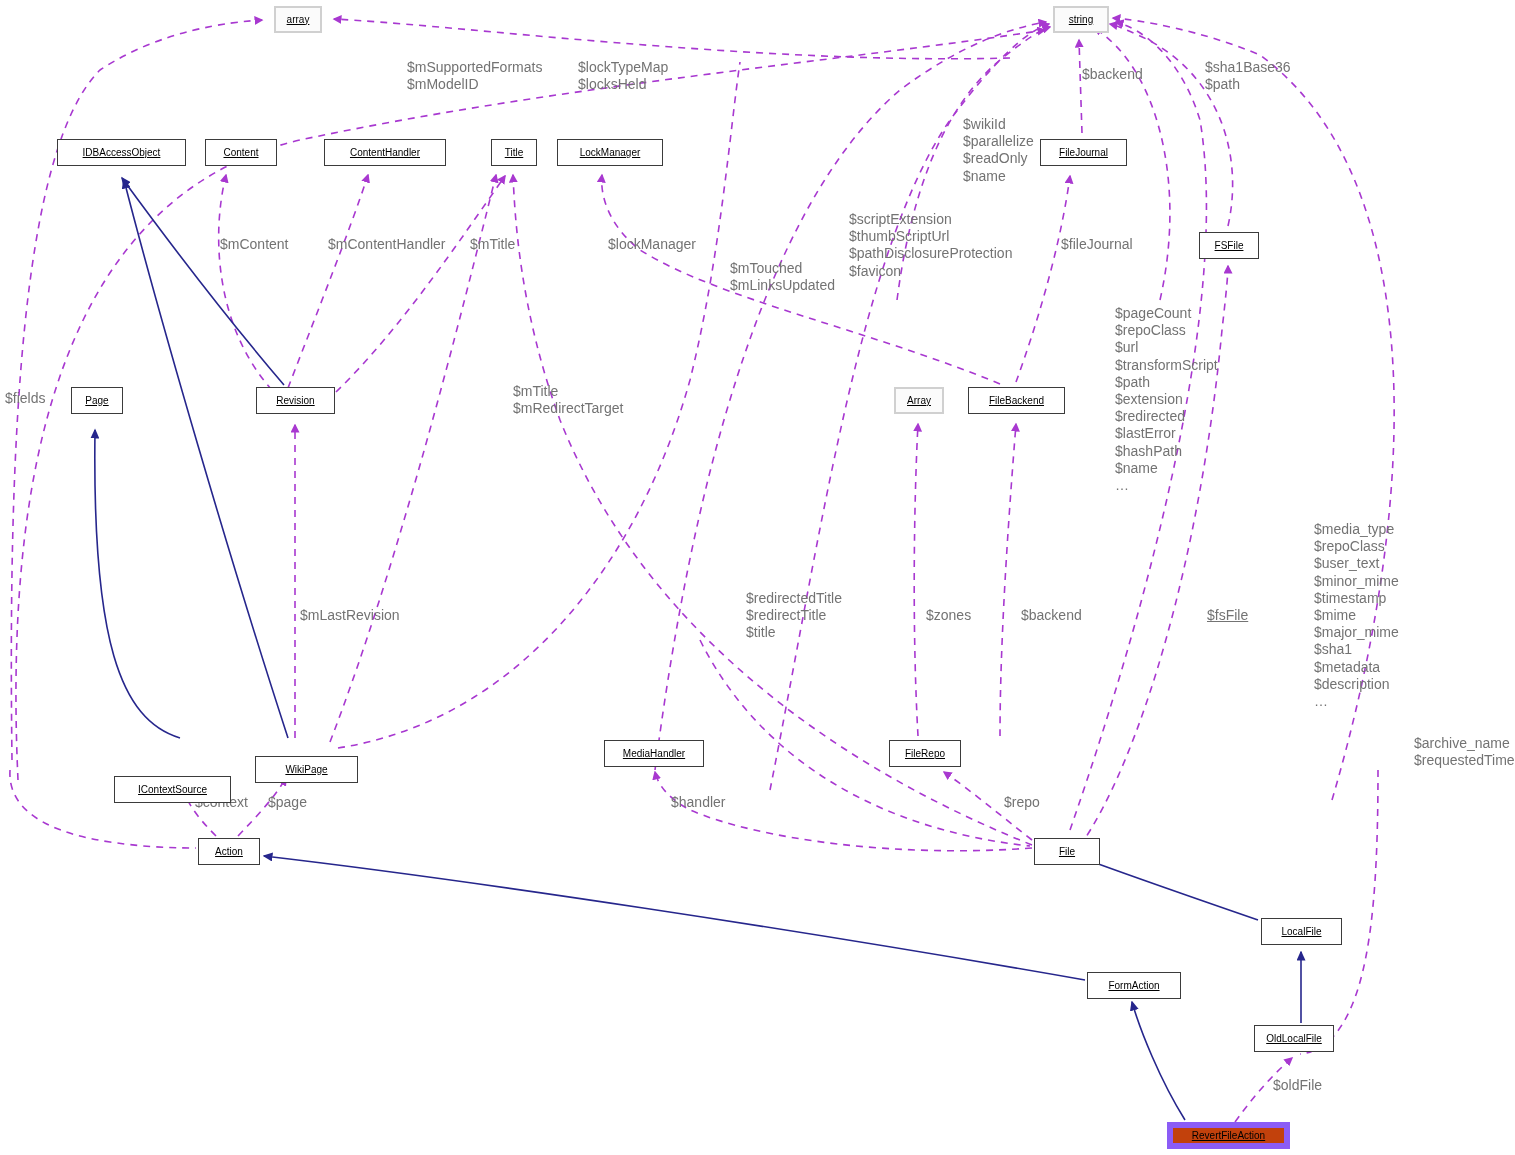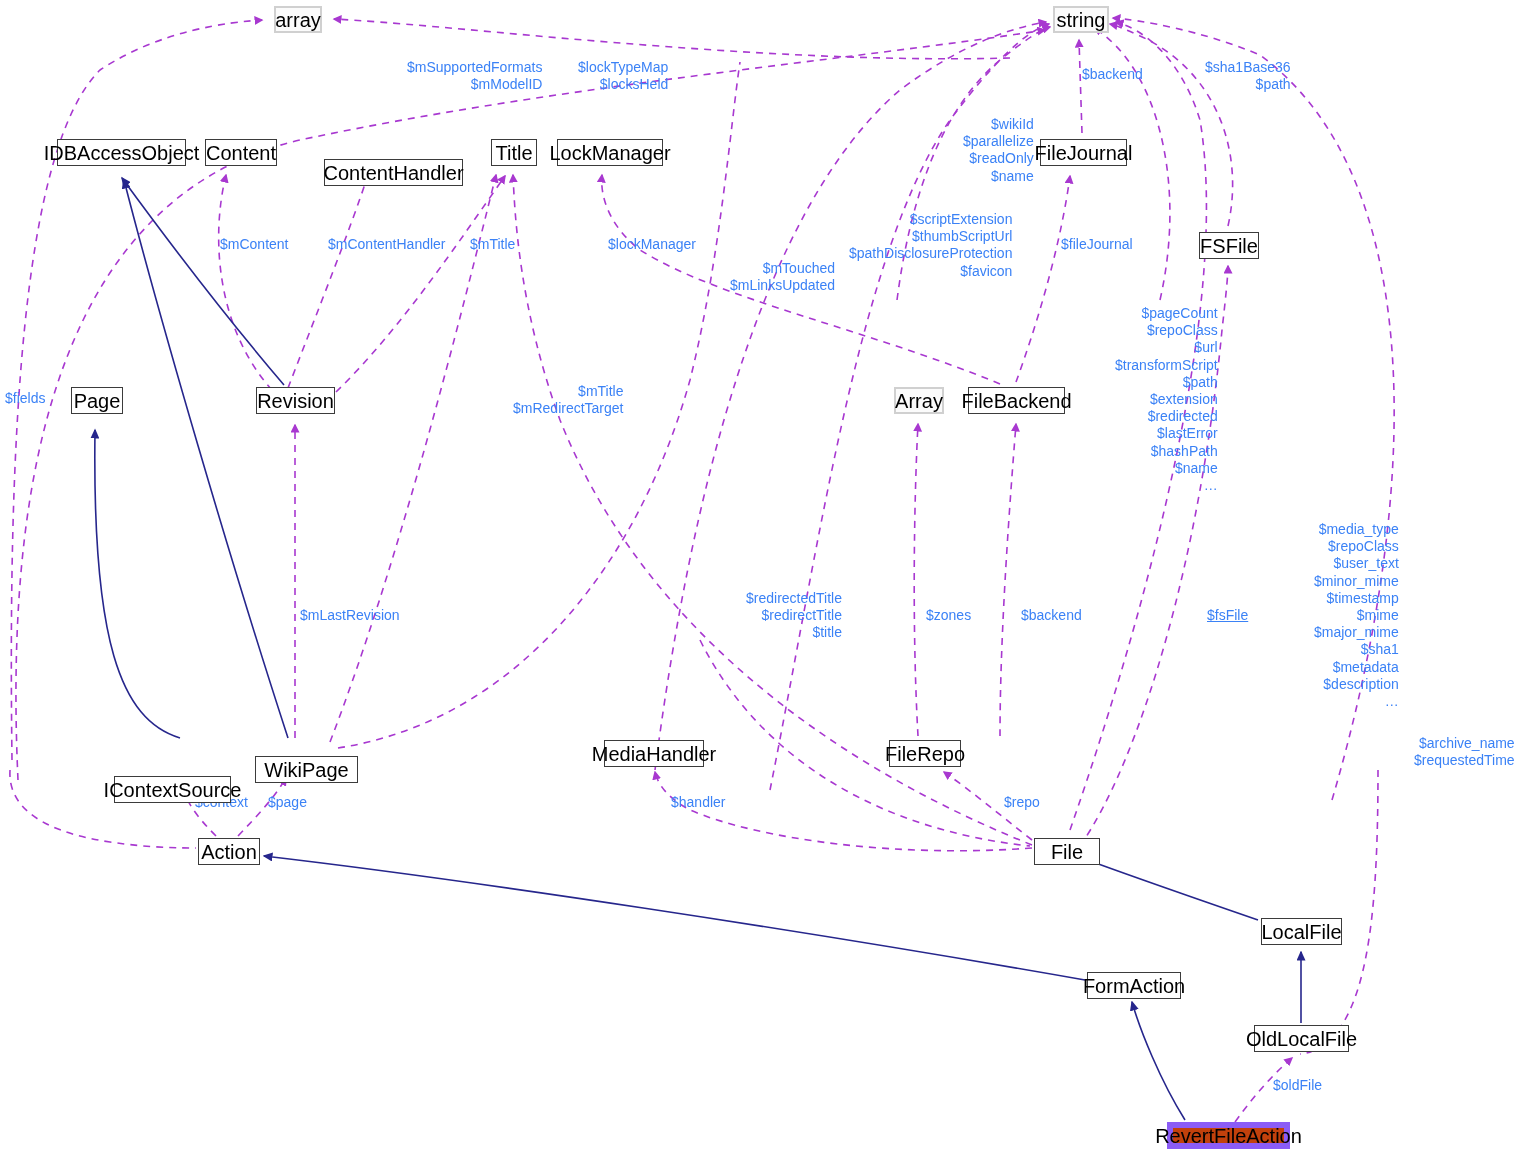--- a/index.html
+++ b/index.html
@@ -11,39 +11,40 @@
     font-family:"Liberation Sans","DejaVu Sans",sans-serif;
     overflow:hidden;
   }
   svg#edges{position:absolute;left:0;top:0;width:1515px;height:1155px;}
   .node{
     position:absolute;
     box-sizing:border-box;
     background:#ffffff;
     border:1px solid #3b3b3b;
     color:#000000;
-    font-size:20px;
+    font-size:10px;
     line-height:1;
     display:flex;
     align-items:center;
     justify-content:center;
     white-space:nowrap;
     padding:0 7px;
     height:27px;
     z-index:5;
+    text-decoration:underline;
   }
   .node.builtin{border:2px solid #d0d0d0;background:#fbfbfb;}
   .node.highlight{background:#c2410c;border:6px solid #8b5cf6;}
   .edge-label{
     position:absolute;
     font-size:14px;
     line-height:17px;
-    color:#3b82f6;
+    color:#737373;
     white-space:nowrap;
-    text-align:right;
+    text-align:left;
     z-index:4;
     background:transparent;
   }
   .edge-label.multi{line-height:17.2px;}
 </style>
 </head>
 <body>
 
 <div id="canvas">
 
@@ -136,21 +137,21 @@
     </div>
   <div class="node builtin" style="left:1053px;top:6px;width:56px;">
       <span>string</span>
     </div>
   <div class="node" style="left:57px;top:139px;width:129px;align-items:center;">
       <span>IDBAccessObject</span>
     </div>
   <div class="node" style="left:205px;top:139px;width:72px;">
       <span>Content</span>
     </div>
-  <div class="node" style="left:324px;top:139px;width:139px;margin-top:20px;">
+  <div class="node" style="left:324px;top:139px;width:122px;">
       <span>ContentHandler</span>
     </div>
   <div class="node" style="left:491px;top:139px;width:46px;justify-content:center;">
       <span>Title</span>
     </div>
   <div class="node" style="left:557px;top:139px;width:106px;">
       <span>LockManager</span>
     </div>
   <div class="node" style="left:1040px;top:139px;width:87px;">
       <span>FileJournal</span>
@@ -187,21 +188,21 @@
     </div>
   <div class="node" style="left:1034px;top:838px;width:66px;">
       <span>File</span>
     </div>
   <div class="node" style="left:1261px;top:918px;width:81px;">
       <span>LocalFile</span>
     </div>
   <div class="node" style="left:1087px;top:972px;width:94px;">
       <span>FormAction</span>
     </div>
-  <div class="node" style="left:1254px;top:1025px;width:95px;">
+  <div class="node" style="left:1254px;top:1025px;width:80px;">
       <span>OldLocalFile</span>
     </div>
   <div class="node highlight" style="left:1167px;top:1122px;width:123px;">
       <span>RevertFileAction</span>
     </div>
 
   <div class="edge-label multi" style="left:407px;top:59px;">$mSupportedFormats<br>$mModelID</div>
   <div class="edge-label multi" style="left:578px;top:59px;">$lockTypeMap<br>$locksHeld</div>
   <div class="edge-label" style="left:1082px;top:66px;">$backend</div>
   <div class="edge-label multi" style="left:1205px;top:59px;">$sha1Base36<br>$path</div>

